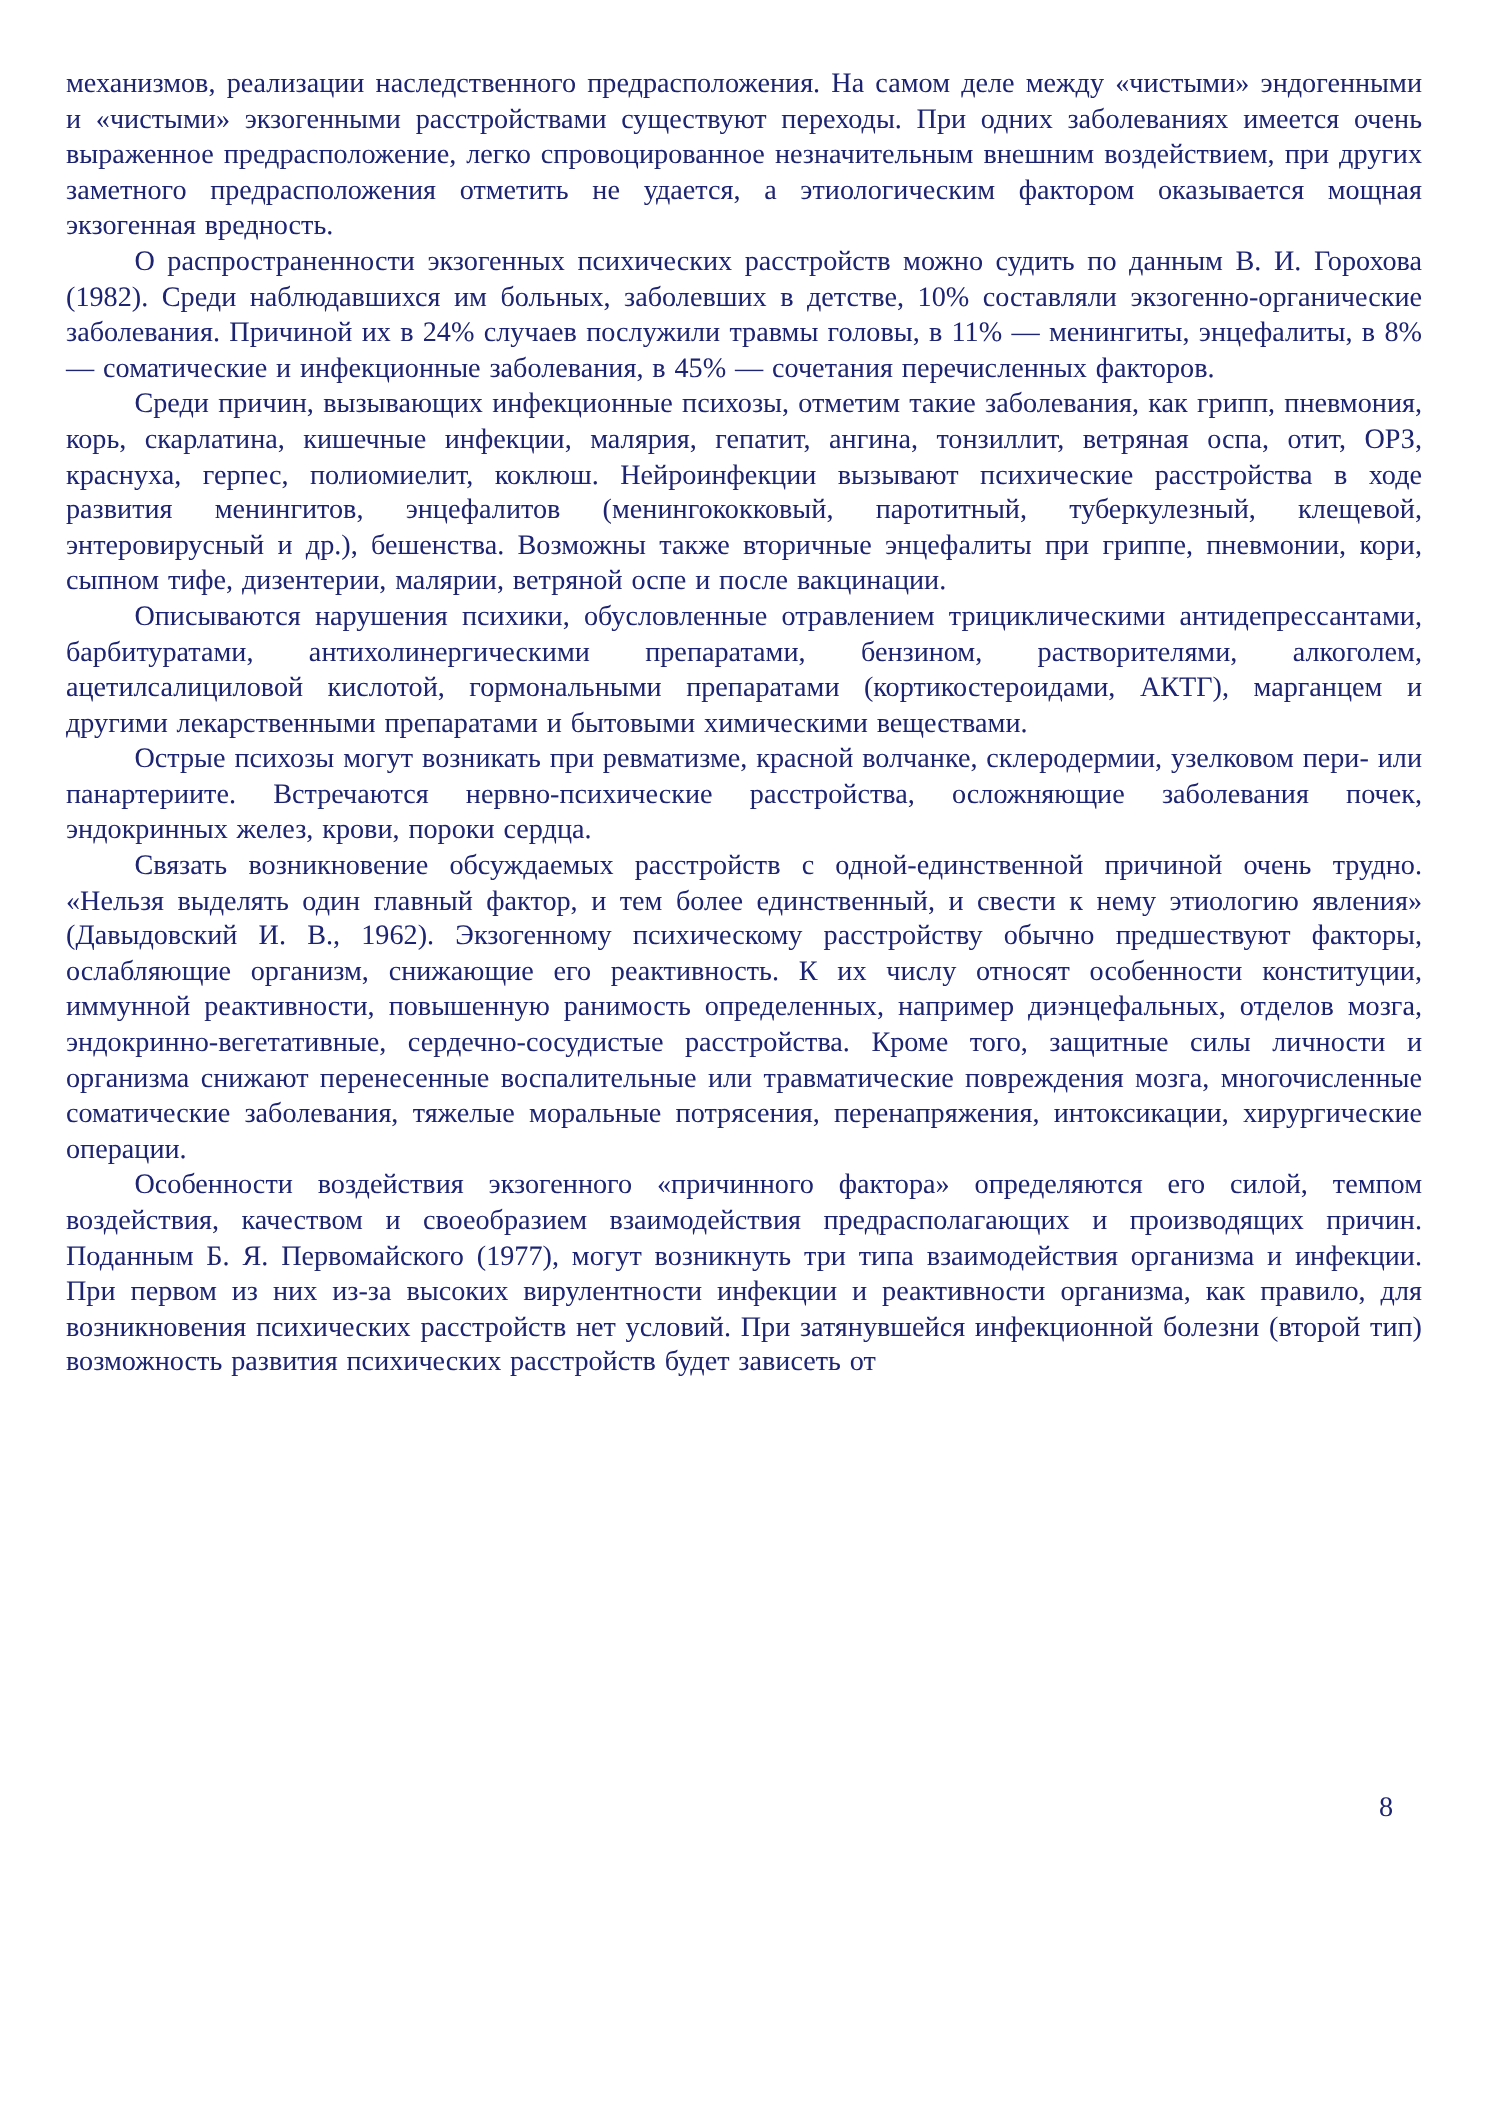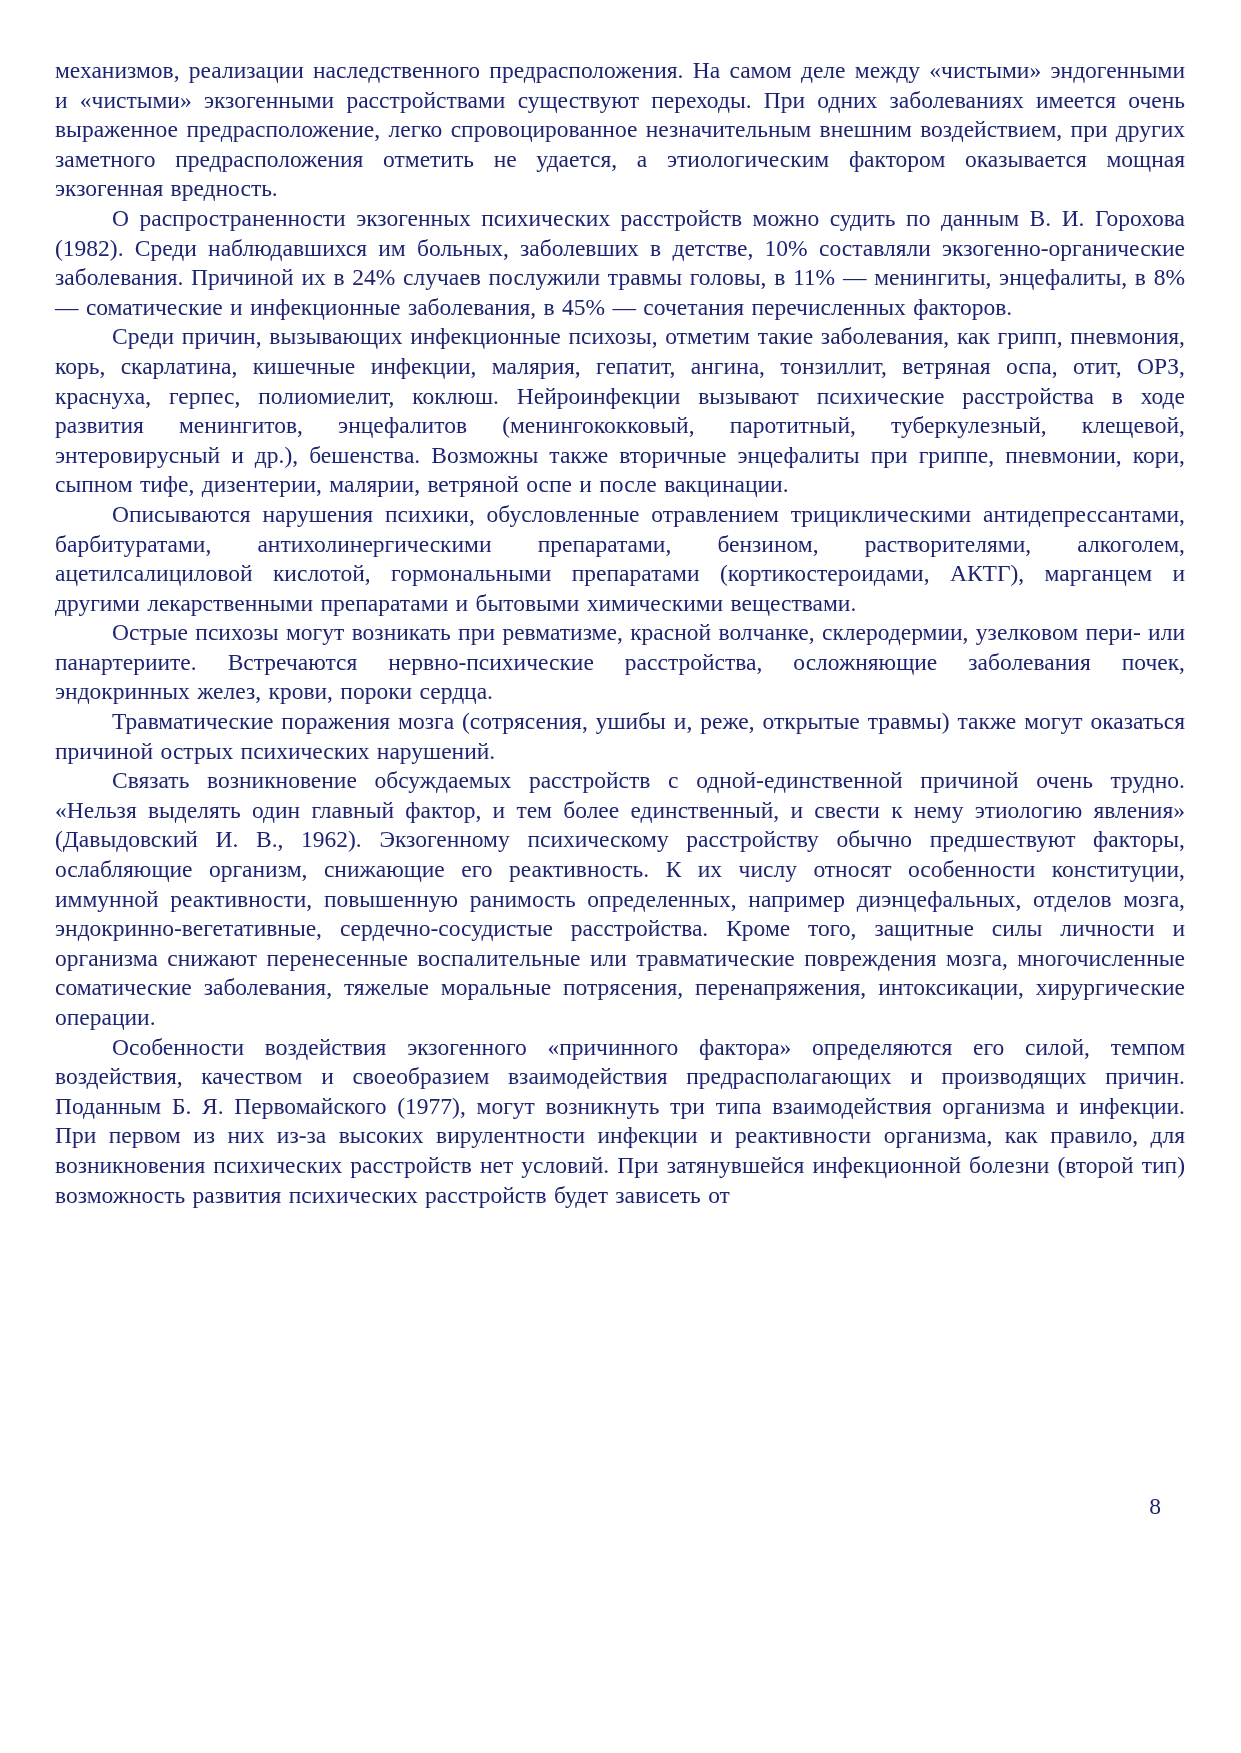--- a/index.html
+++ b/index.html
@@ -41,18 +41,17 @@
 </head>
 <body>
 
 <div class="page">
   <div>
     <p class="no-indent">механизмов, реализации наследственного предрасположения. На самом деле между «чистыми» эндогенными и «чистыми» экзогенными расстройствами существуют переходы. При одних заболеваниях имеется очень выраженное предрасположение, легко спровоцированное незначительным внешним воздействием, при других заметного предрасположения отметить не удается, а этиологическим фактором оказывается мощная экзогенная вредность.</p>
     <p>О распространенности экзогенных психических расстройств можно судить по данным В. И. Горохова (1982). Среди наблюдавшихся им больных, заболевших в детстве, 10% составляли экзогенно-органические заболевания. Причиной их в 24% случаев послужили травмы головы, в 11% — менингиты, энцефалиты, в 8% — соматические и инфекционные заболевания, в 45% — сочетания перечисленных факторов.</p>
     <p>Среди причин, вызывающих инфекционные психозы, отметим такие заболевания, как грипп, пневмония, корь, скарлатина, кишечные инфекции, малярия, гепатит, ангина, тонзиллит, ветряная оспа, отит, ОРЗ, краснуха, герпес, полиомиелит, коклюш. Нейроинфекции вызывают психические расстройства в ходе развития менингитов, энцефалитов (менингококковый, паротитный, туберкулезный, клещевой, энтеровирусный и др.), бешенства. Возможны также вторичные энцефалиты при гриппе, пневмонии, кори, сыпном тифе, дизентерии, малярии, ветряной оспе и после вакцинации.</p>
     <p>Описываются нарушения психики, обусловленные отравлением трициклическими антидепрессантами, барбитуратами, антихолинергическими препаратами, бензином, растворителями, алкоголем, ацетилсалициловой кислотой, гормональными препаратами (кортикостероидами, АКТГ), марганцем и другими лекарственными препаратами и бытовыми химическими веществами.</p>
     <p>Острые психозы могут возникать при ревматизме, красной волчанке, склеродермии, узелковом пери- или панартериите. Встречаются нервно-психические расстройства, осложняющие заболевания почек, эндокринных желез, крови, пороки сердца.</p>
-    <p>Травматические поражения мозга (сотрясения, ушибы и, реже, открытые травмы) также могут оказаться причиной острых психических нарушений.</p>
     <p>Связать возникновение обсуждаемых расстройств с одной-единственной причиной очень трудно. «Нельзя выделять один главный фактор, и тем более единственный, и свести к нему этиологию явления» (Давыдовский И. В., 1962). Экзогенному психическому расстройству обычно предшествуют факторы, ослабляющие организм, снижающие его реактивность. К их числу относят особенности конституции, иммунной реактивности, повышенную ранимость определенных, например диэнцефальных, отделов мозга, эндокринно-вегетативные, сердечно-сосудистые расстройства. Кроме того, защитные силы личности и организма снижают перенесенные воспалительные или травматические повреждения мозга, многочисленные соматические заболевания, тяжелые моральные потрясения, перенапряжения, интоксикации, хирургические операции.</p>
     <p>Особенности воздействия экзогенного «причинного фактора» определяются его силой, темпом воздействия, качеством и своеобразием взаимодействия предрасполагающих и производящих причин. Поданным Б. Я. Первомайского (1977), могут возникнуть три типа взаимодействия организма и инфекции. При первом из них из-за высоких вирулентности инфекции и реактивности организма, как правило, для возникновения психических расстройств нет условий. При затянувшейся инфекционной болезни (второй тип) возможность развития психических расстройств будет зависеть от</p>
   </div>
   <div class="page-number">8</div>
 </div>
 
 </body></html>

